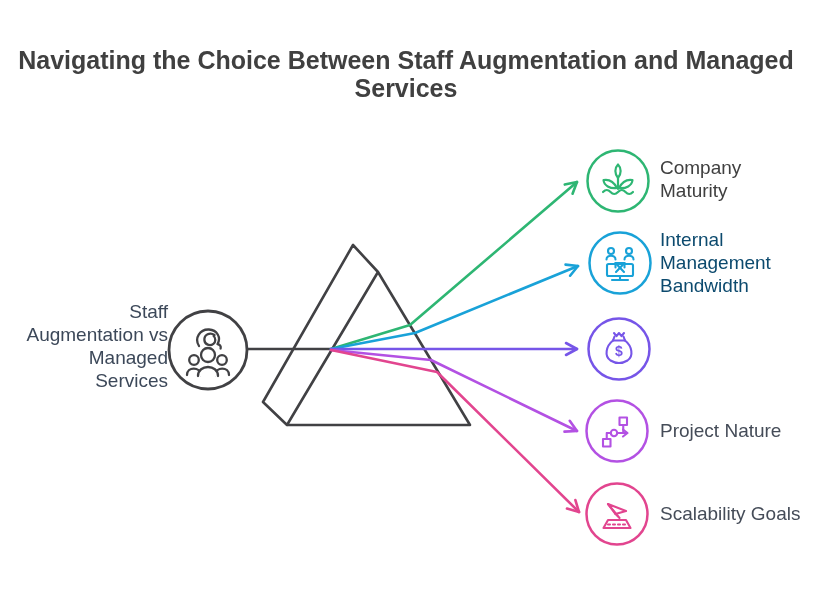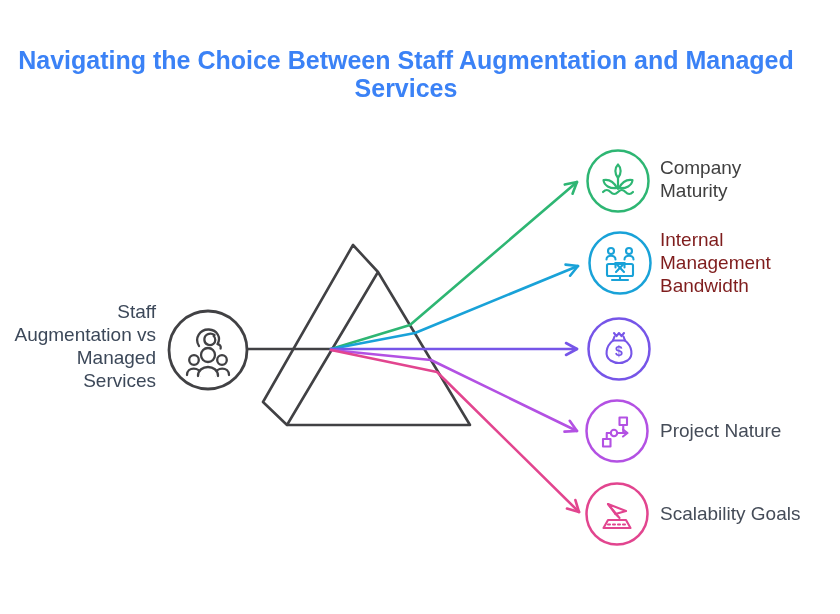--- a/index.html
+++ b/index.html
@@ -35,21 +35,21 @@
   .factor-label-1{top:228px;}
   .factor-label-2{top:337px;}
   .factor-label-3{top:419px;}
   .factor-label-4{top:502px;}
 </style>
 </head>
 <body>
 
 <div class="stage">
 
-  <div class="title" style="color: #3b82f6;">Navigating the Choice Between Staff Augmentation and Managed Services</div>
+  <div class="title" style="color: #404040;">Navigating the Choice Between Staff Augmentation and Managed Services</div>
 
   <svg class="diagram-svg" width="840" height="614" viewBox="0 0 840 614">
 
     <g fill="none" stroke="currentColor" stroke-linecap="round" stroke-linejoin="round" style="color: rgb(65, 65, 68);">
 
       <path d="M246,349 L331,349" stroke-width="2.5"></path>
 
       <circle cx="208" cy="350" r="39" stroke-width="2.8" fill="#fff"></circle>
 
       <g transform="translate(208,350)" stroke-width="2.3">
@@ -144,25 +144,25 @@
       <circle cx="617" cy="514" r="30.5" stroke-width="2.5" fill="#fff"></circle>
       <g transform="translate(617,514)" stroke-width="2.1">
         <path d="M-13.5,14 L-9,6 L9,6 L13.5,14 Z"></path>
         <path d="M-9,10.5 L9,10.5" stroke-dasharray="2 3"></path>
         <path d="M-9,-10 L9,-3 L-1.5,0 Z"></path>
         <path d="M-9,-10 L2.5,4 L-1.5,0"></path>
       </g>
     </g>
   </svg>
 
-  <div class="label source-label" style="color: rgb(60, 72, 89);">Staff
+  <div class="label source-label" style="color: rgb(60, 72, 89); padding-left: 12px;">Staff
 Augmentation vs
 Managed
 Services</div>
 
   <div class="label factor-label factor-label-0" style="color: #404040;">Company
 Maturity</div>
-  <div class="label factor-label factor-label-1" style="color: #7f1d1d;">Internal
+  <div class="label factor-label factor-label-1" style="color: #0c4a6e;">Internal
 Management
 Bandwidth</div>
   <div class="label factor-label factor-label-3" style="color: rgb(69, 76, 88); text-align: center;">Project Nature</div>
   <div class="label factor-label factor-label-4" style="color: rgb(69, 76, 88);">Scalability Goals</div>
 </div>
 
 </body></html>

